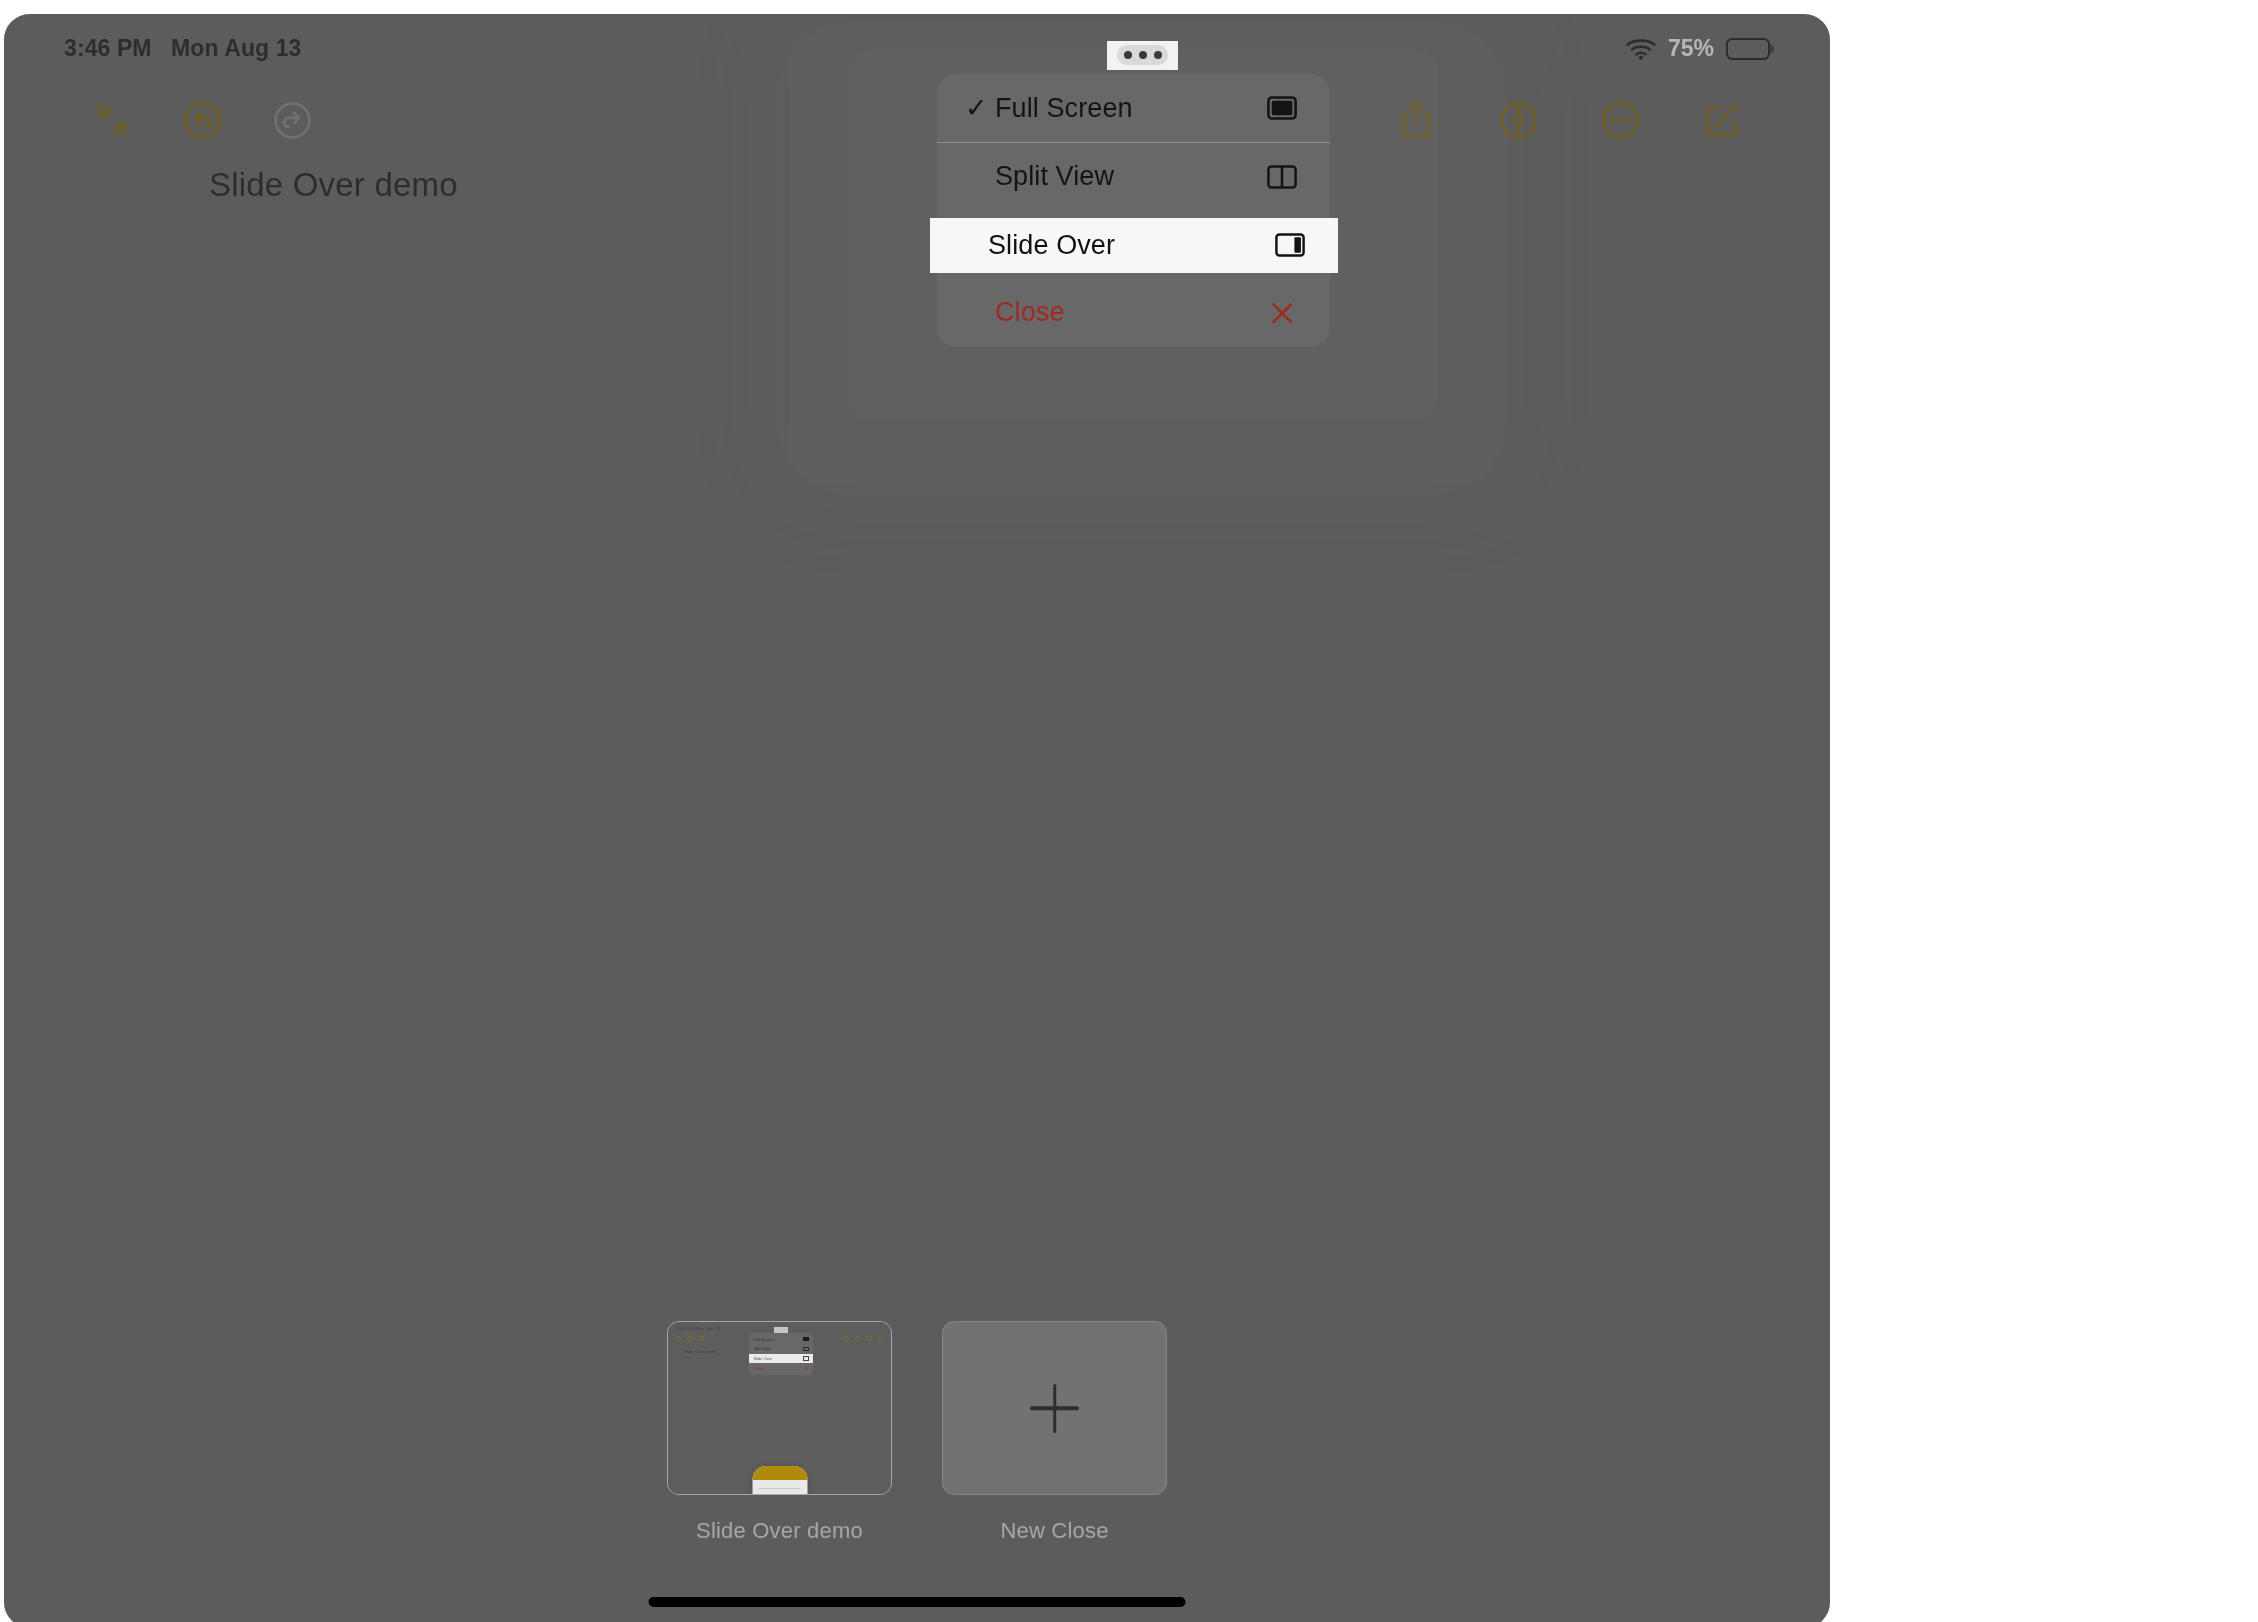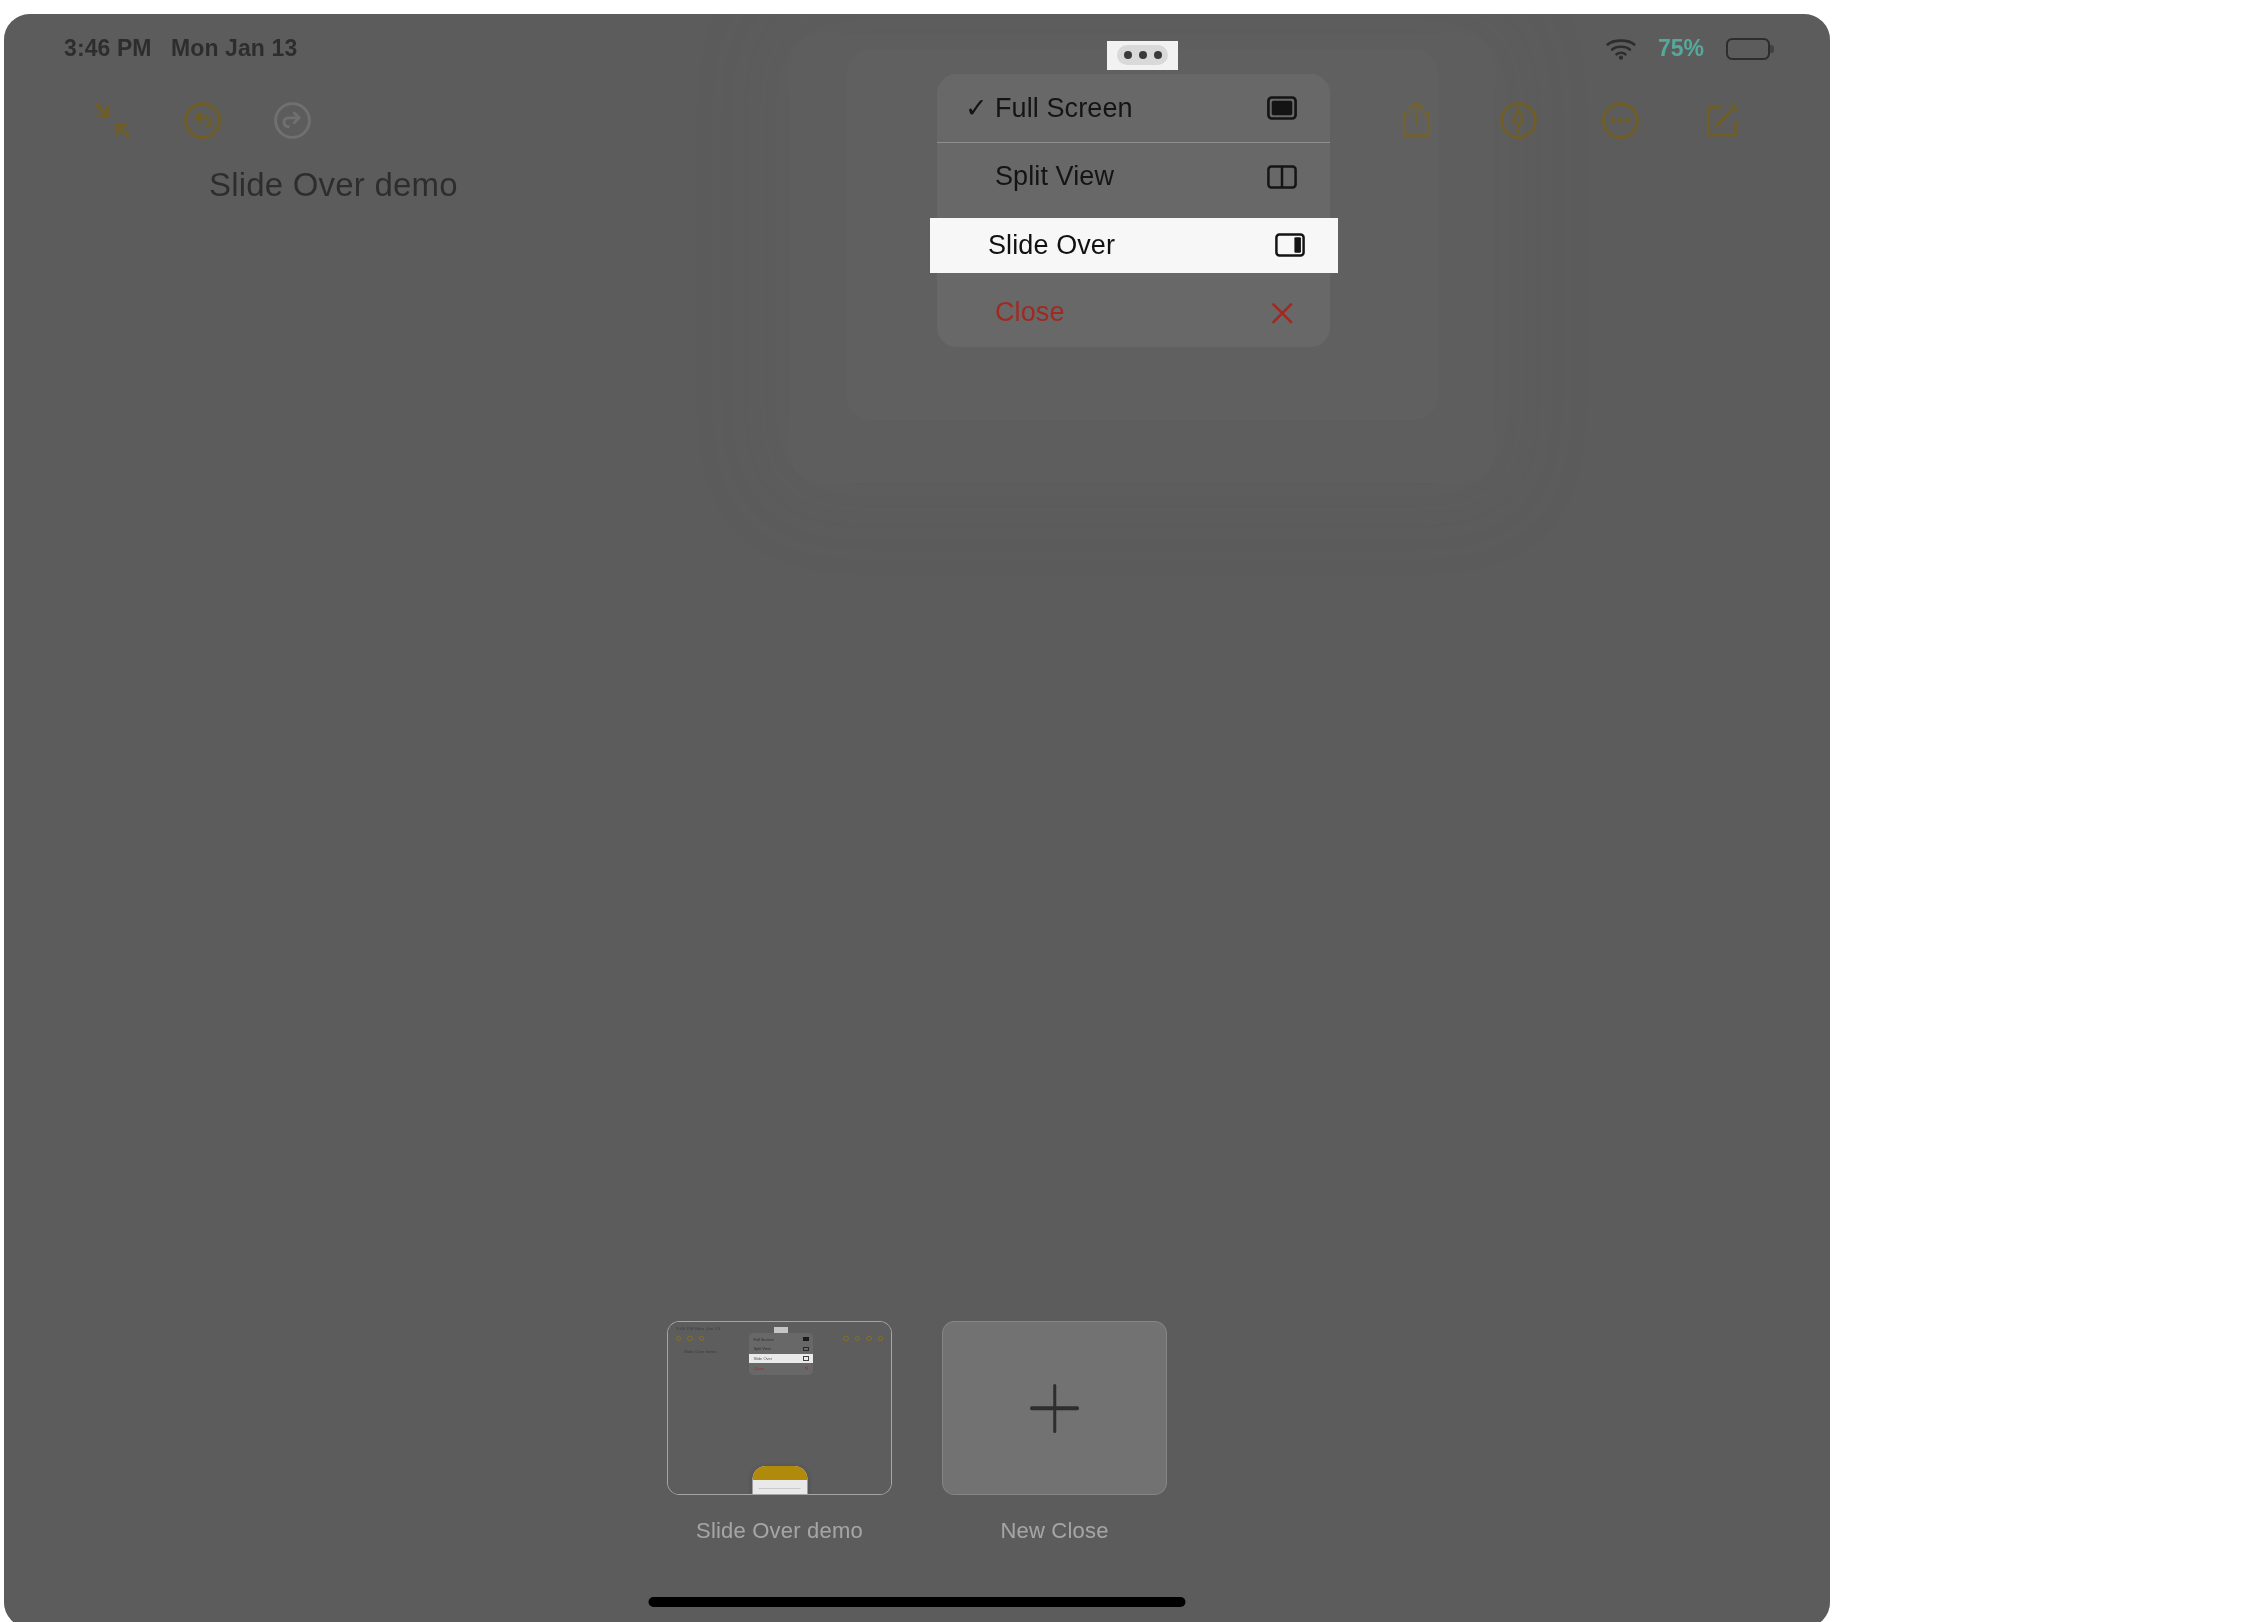--- a/index.html
+++ b/index.html
@@ -51,22 +51,22 @@
     align-items: baseline;
     gap: 19.4px;
     color: #1b1b1b;
     font-size: 23px;
     font-weight: 700;
     letter-spacing: 0.1px;
   }
   .status-right {
     display: flex;
     align-items: center;
-    gap: 22px;
-    color: #5eead4;
+    gap: 12px;
+    color: #ffffff;
     font-size: 23px;
     font-weight: 700;
   }
   .wifi-icon { width: 30px; height: 23px; display:block; }
   .battery {
     width: 44px; height: 22px;
     border: 2.3px solid #1b1b1b;
     border-radius: 6.2px;
     position: relative;
     box-sizing: border-box;
@@ -407,21 +407,21 @@
 </head>
 <body>
 
 <div id="screen">
 
   <div class="app-layer">
 
     <div class="status-bar">
       <div class="status-left">
         <span>3:46 PM</span>
-        <span>Mon Jan 13</span>
+        <span>Mon Aug 13</span>
       </div>
       <div class="status-right">
         <span>
           <svg class="wifi-icon" viewBox="0 0 34 26" fill="none">
             <path d="M2 8.5 C8 2.6 26 2.6 32 8.5" stroke="#1b1b1b" stroke-width="3" stroke-linecap="round"></path>
             <path d="M7 14.2 C11.6 9.9 22.4 9.9 27 14.2" stroke="#1b1b1b" stroke-width="3" stroke-linecap="round"></path>
             <path d="M12 19.6 C14.6 17.2 19.4 17.2 22 19.6" stroke="#1b1b1b" stroke-width="3" stroke-linecap="round"></path>
             <circle cx="17" cy="23.4" r="2.4" fill="#1b1b1b"></circle>
           </svg>
         </span>

